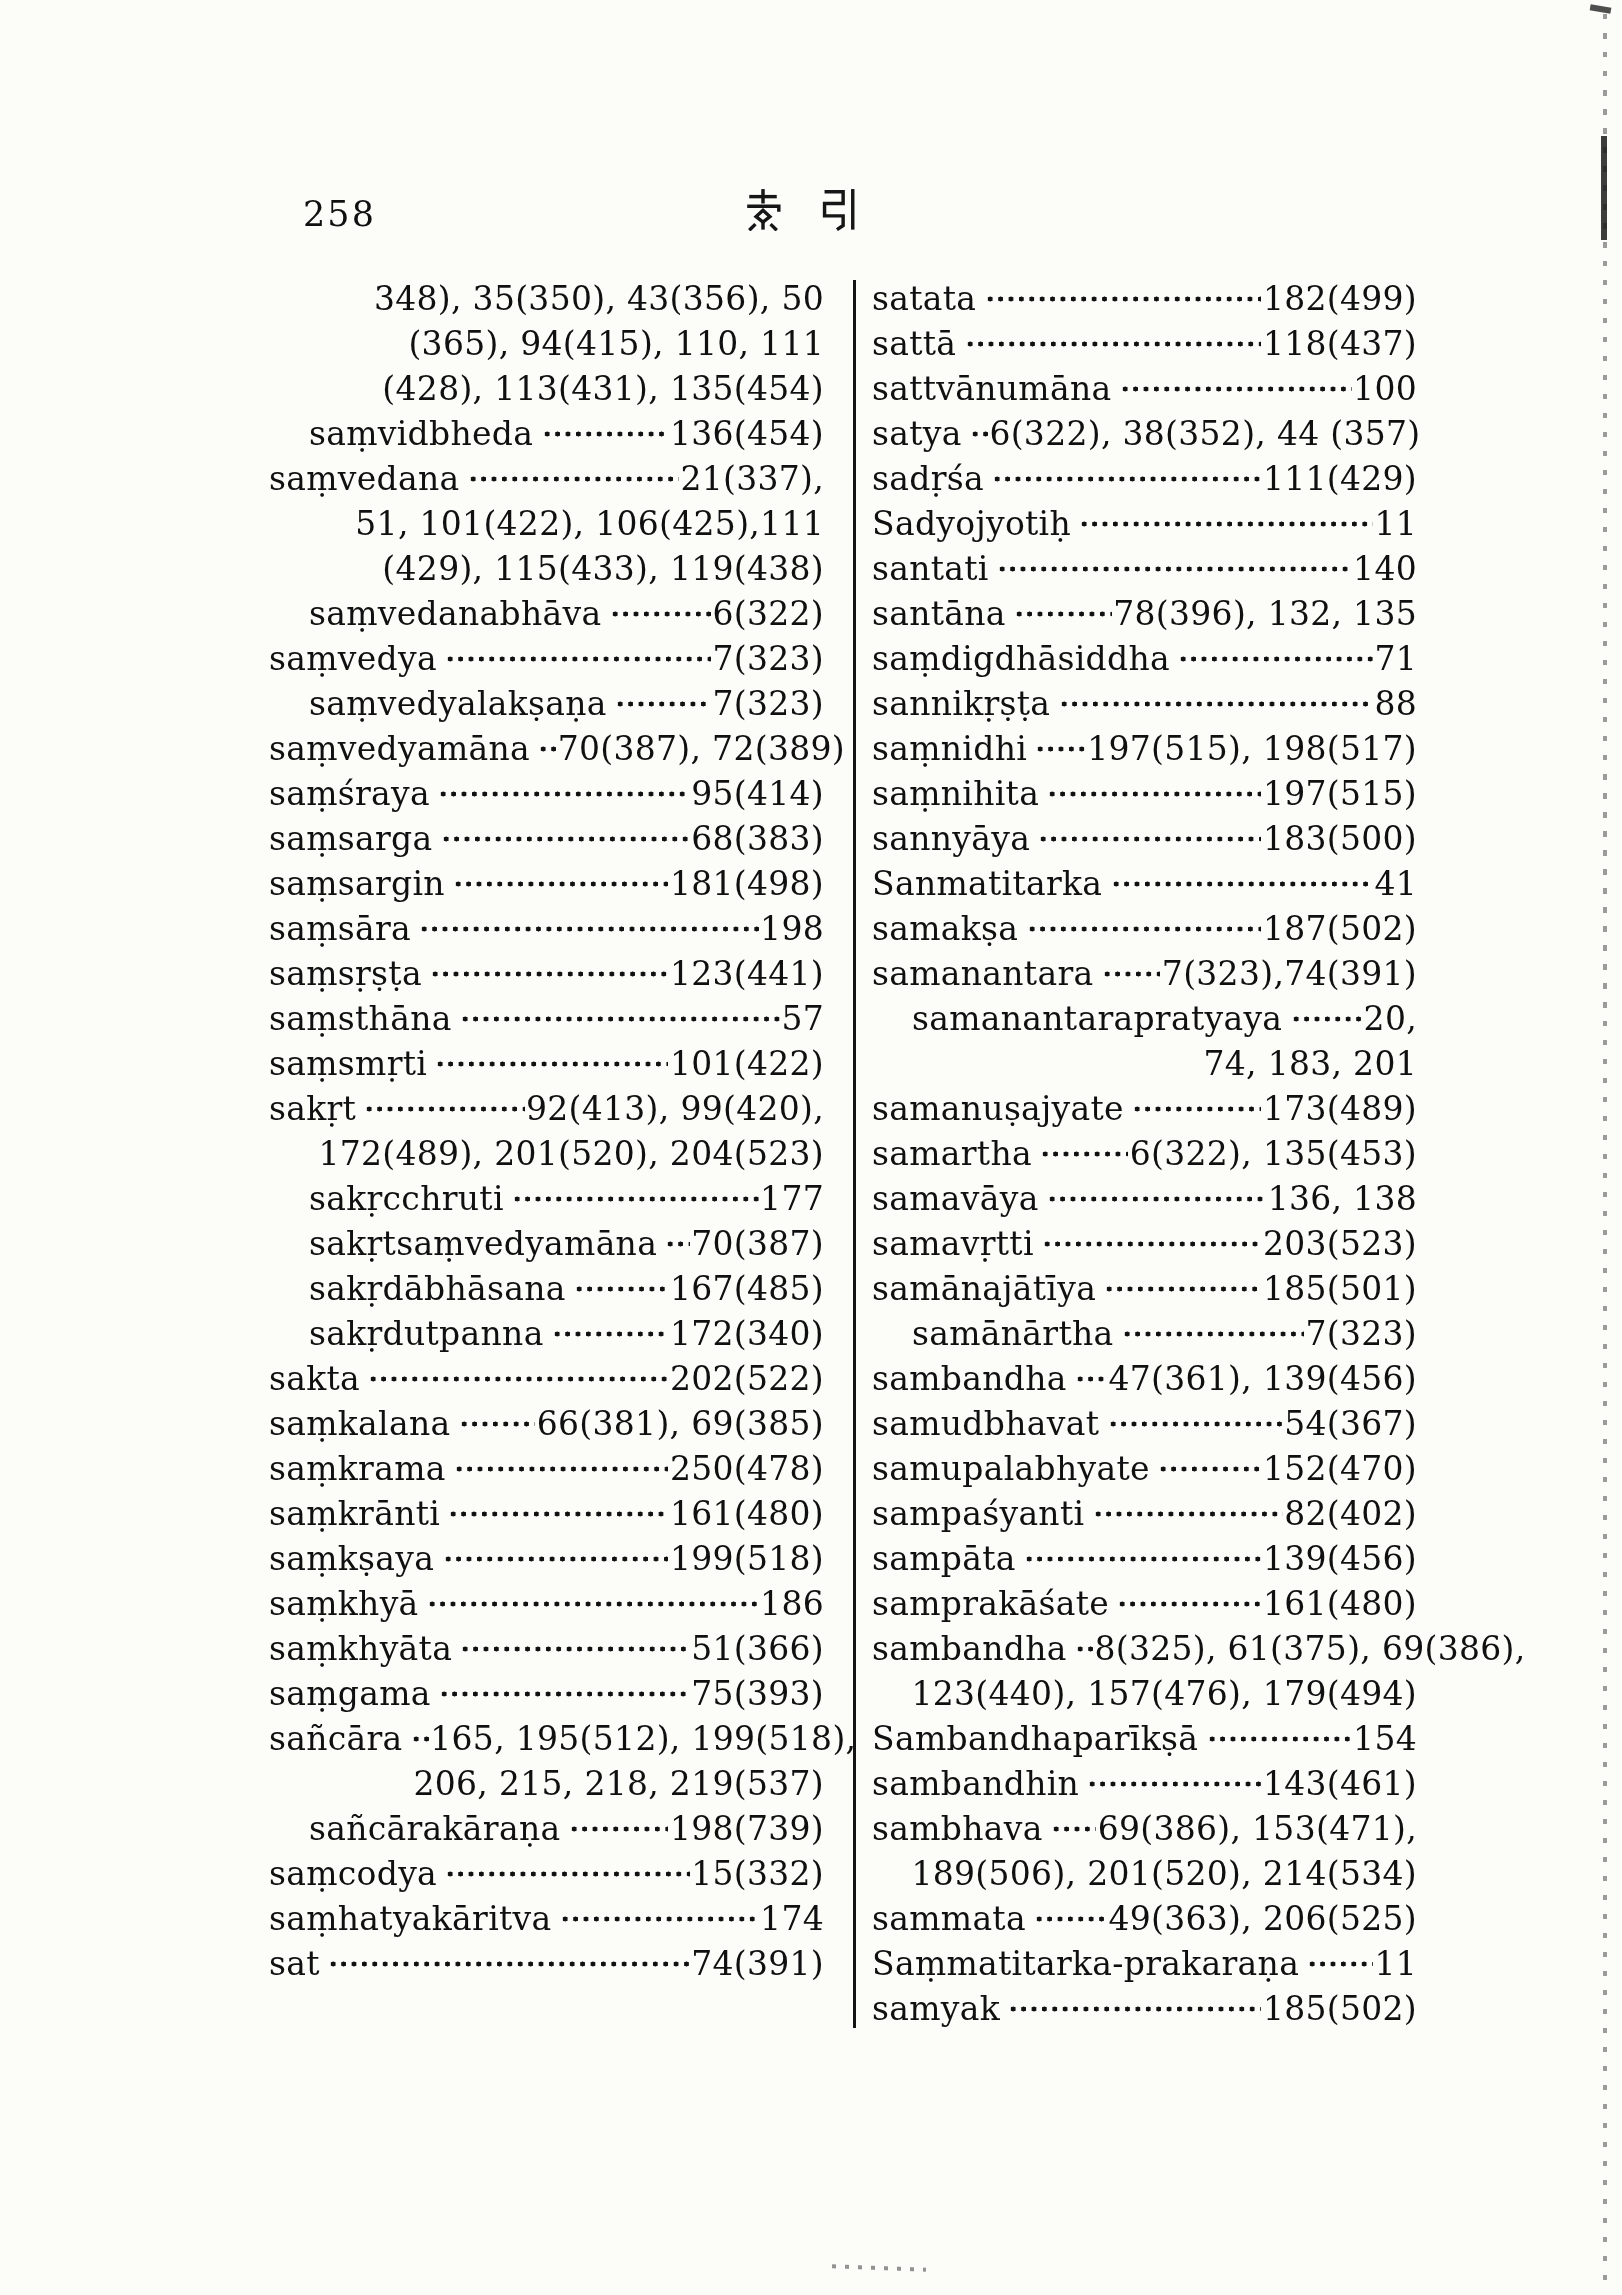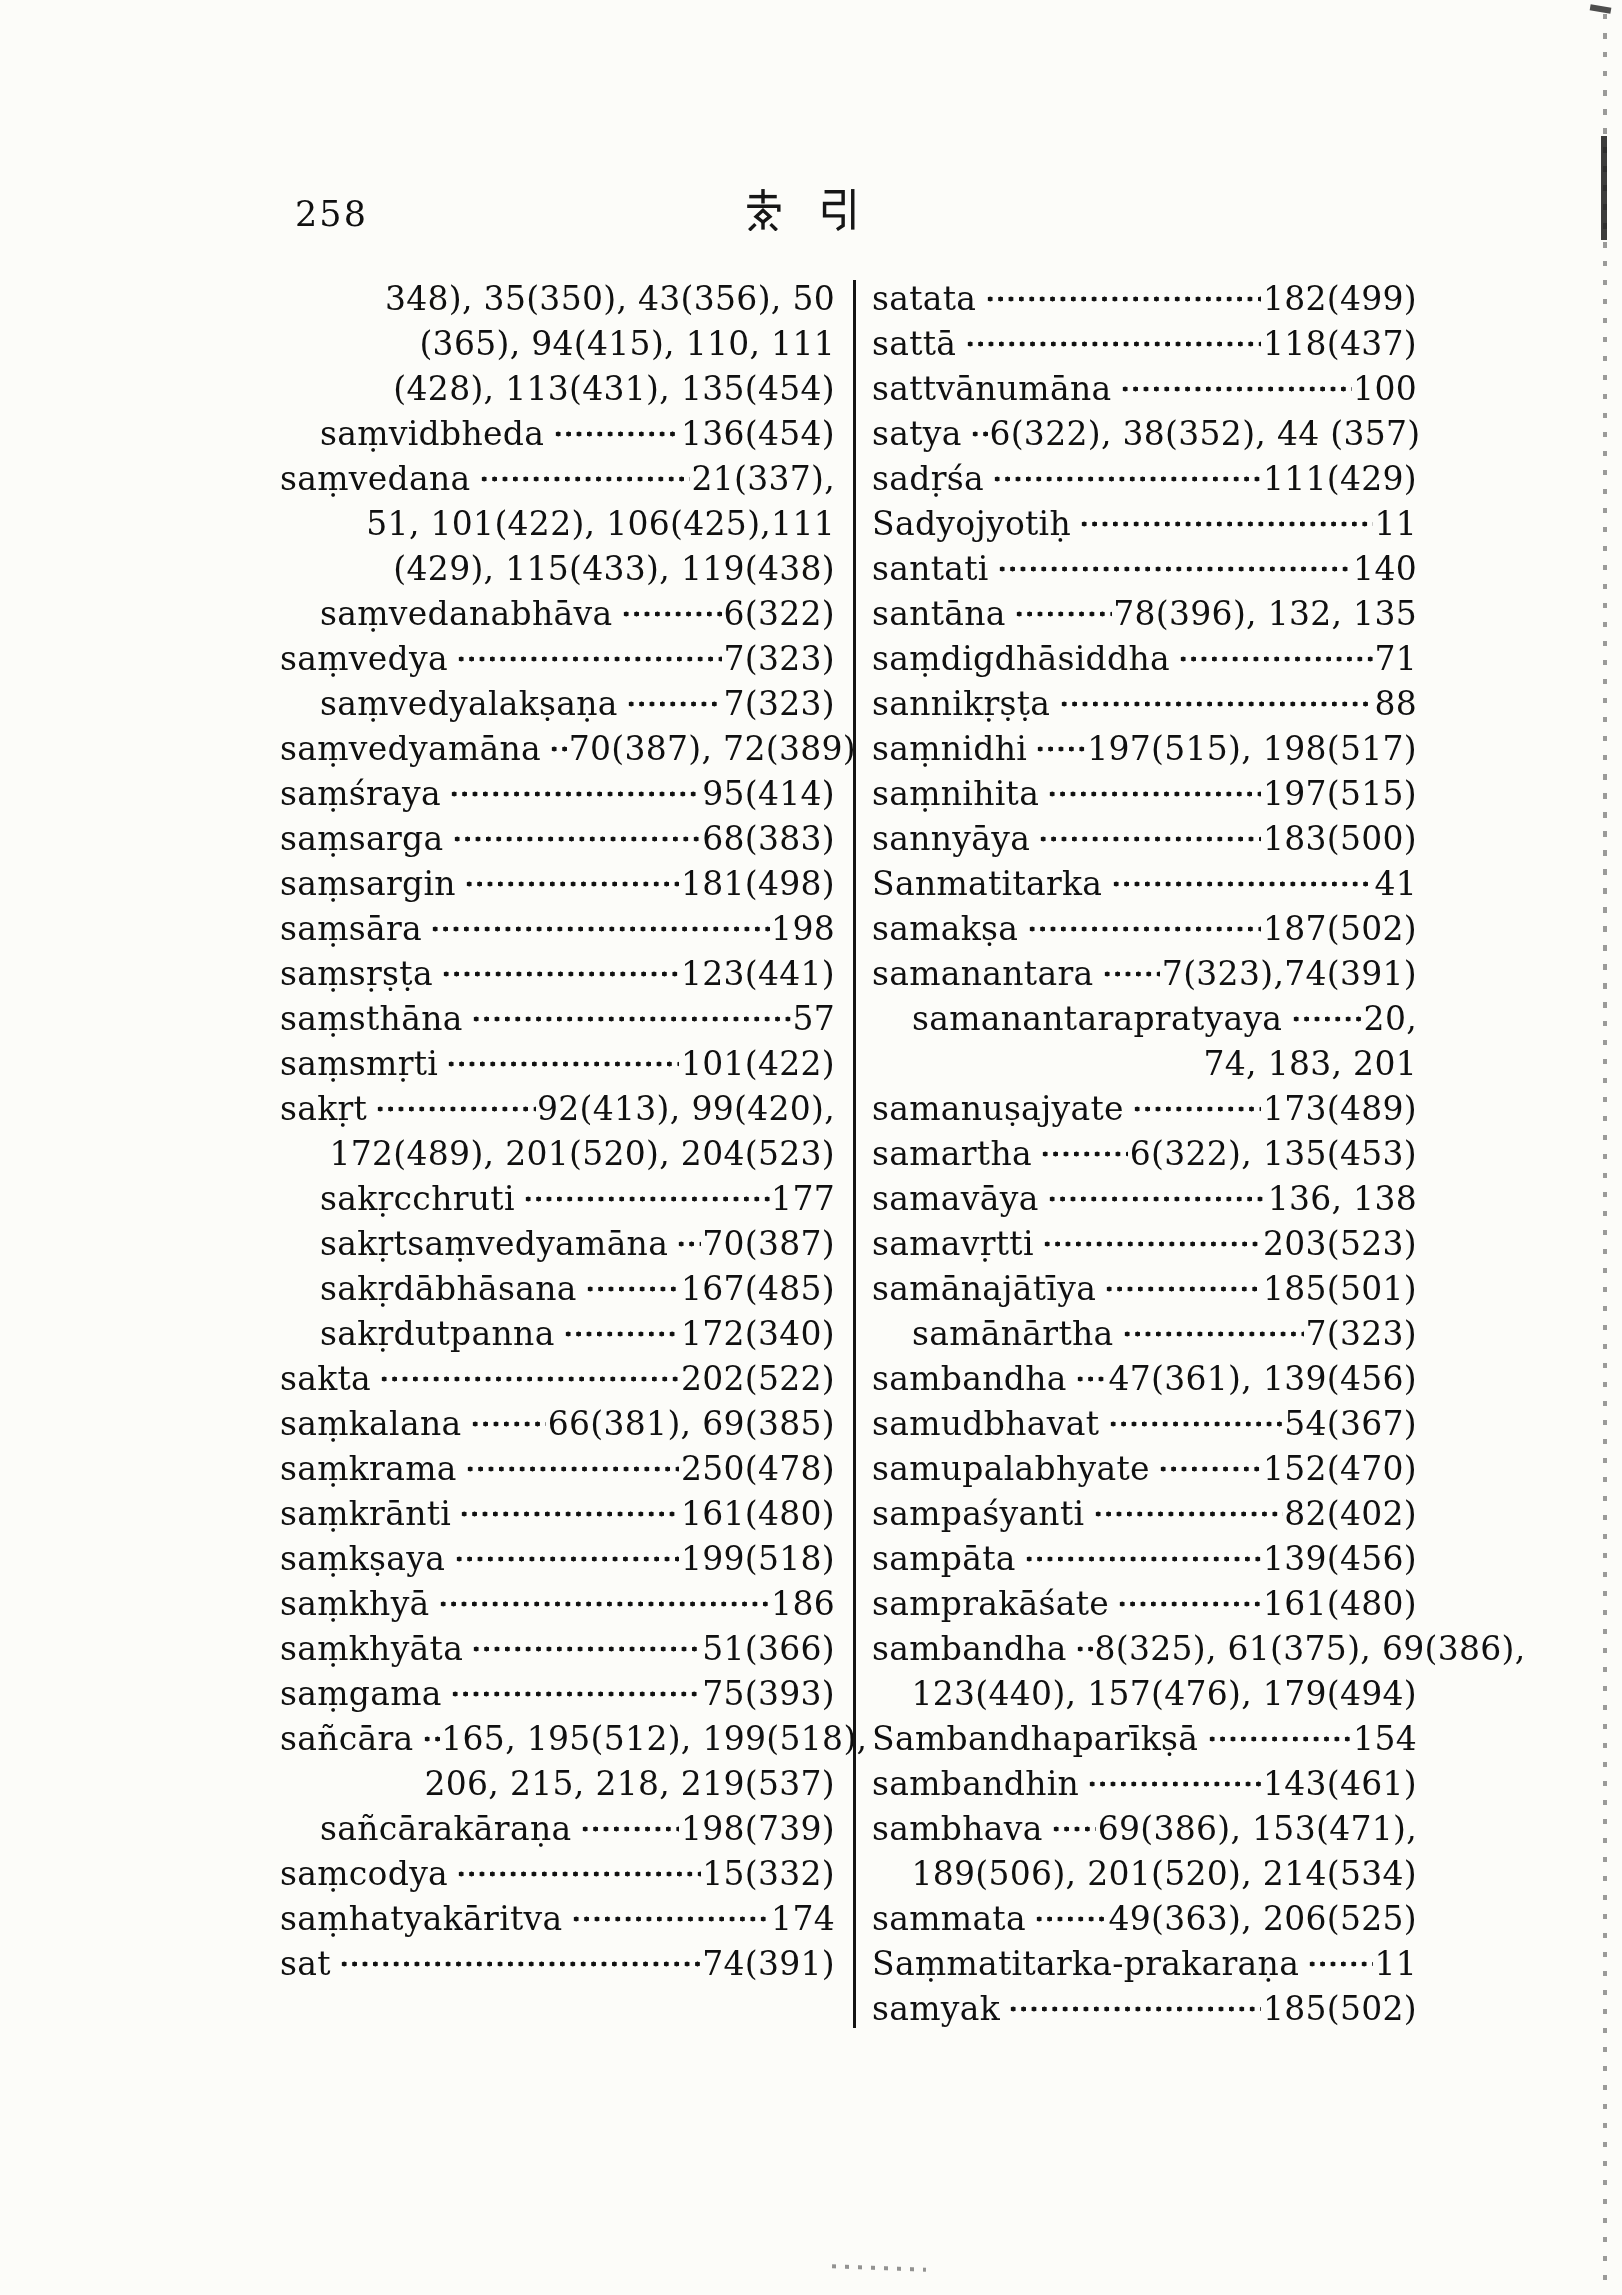--- a/index.html
+++ b/index.html
@@ -2,32 +2,32 @@
 <html style="font-size:11px"><head>
 <meta charset="utf-8">
 <style>
   html,body{margin:0;padding:0;}
   body{
     width:1623px;height:2295px;position:relative;overflow:hidden;
     background:#fcfcf9;color:#101010;
     font-family:"DejaVu Serif","Liberation Serif",serif;
   }
   .page-number{
-    position:absolute;left:295px;top:197px;
+    position:absolute;left:303px;top:197px;
     font-size:35px;line-height:1;letter-spacing:2.1px;
   }
   .title{
     position:absolute;left:745px;top:187px;
     display:flex;gap:40px;align-items:flex-start;
   }
   .title svg{display:block;}
   .cjk-stroke{stroke:#161616;stroke-width:5;fill:none;stroke-linecap:butt;stroke-linejoin:miter;}
 
   .col{position:absolute;top:276px;display:flex;flex-direction:column;}
-  .col-left{left:280px;width:555px;text-align:center;}
+  .col-left{left:269px;width:555px;text-align:center;}
   .col-right{left:872px;width:545px;}
 
   .row{
     display:flex;align-items:baseline;
     height:45px;line-height:45px;
     font-size:33px;white-space:nowrap;
   }
   .row.ind{padding-left:40px;}
   .row.cont{justify-content:flex-end;}
   .term{letter-spacing:0.3px;}

